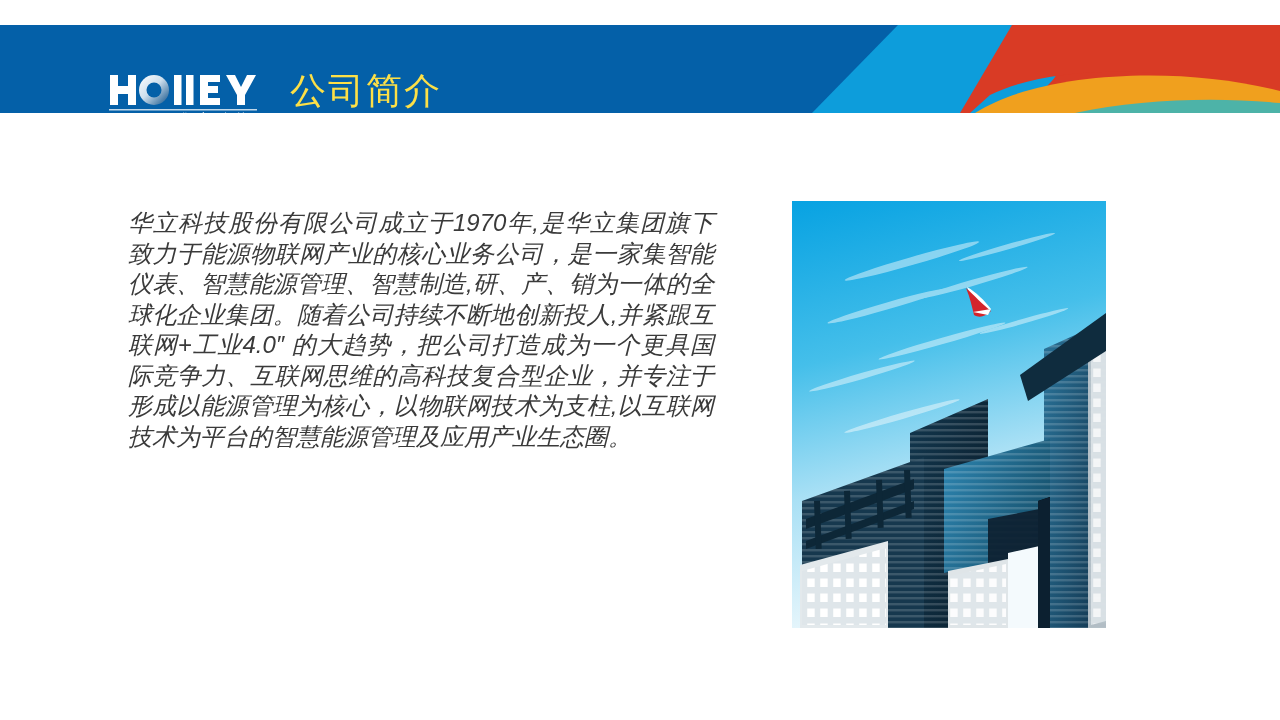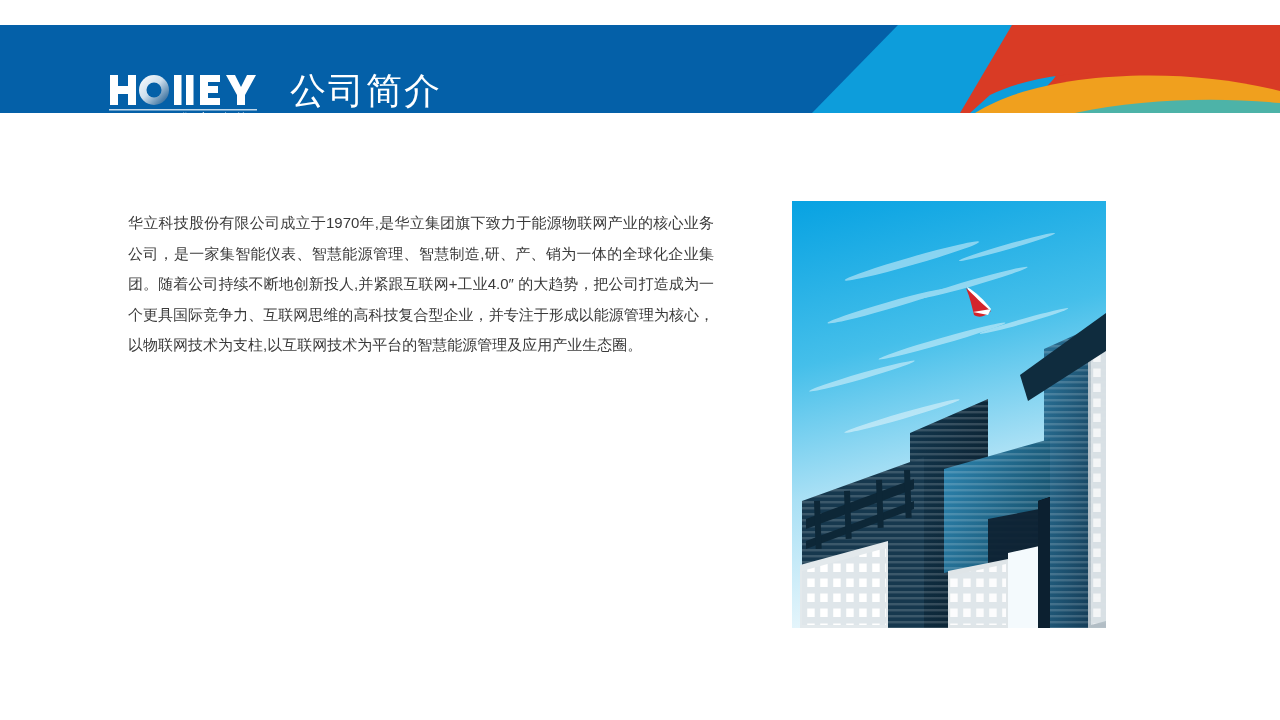--- a/index.html
+++ b/index.html
@@ -32,37 +32,38 @@
     z-index:5;
   }
   .logo-mark { display:block; }
 
   .slide-title {
     position:absolute;
     left:290px; top:44px;
     z-index:5;
     font-size:36px;
     line-height:44px;
-    color:#ffffff;
+    color:#fde047;
     letter-spacing:2px;
     font-weight:400;
     white-space:nowrap;
   }
 
   
   .body-text {
     position:absolute;
     left:128px; top:208px;
     width:586px;
-    font-size:15px;
+    font-size:24px;
     line-height:30.5px;
     color:#3a3a3a;
     text-align:justify;
     text-justify:inter-ideograph;
     font-weight:400;
+    font-style:italic;
   }
 
   
   .photo {
     position:absolute;
     left:792px; top:201px;
     width:314px; height:427px;
     overflow:hidden;
     background:#0aa3e0;
   }

